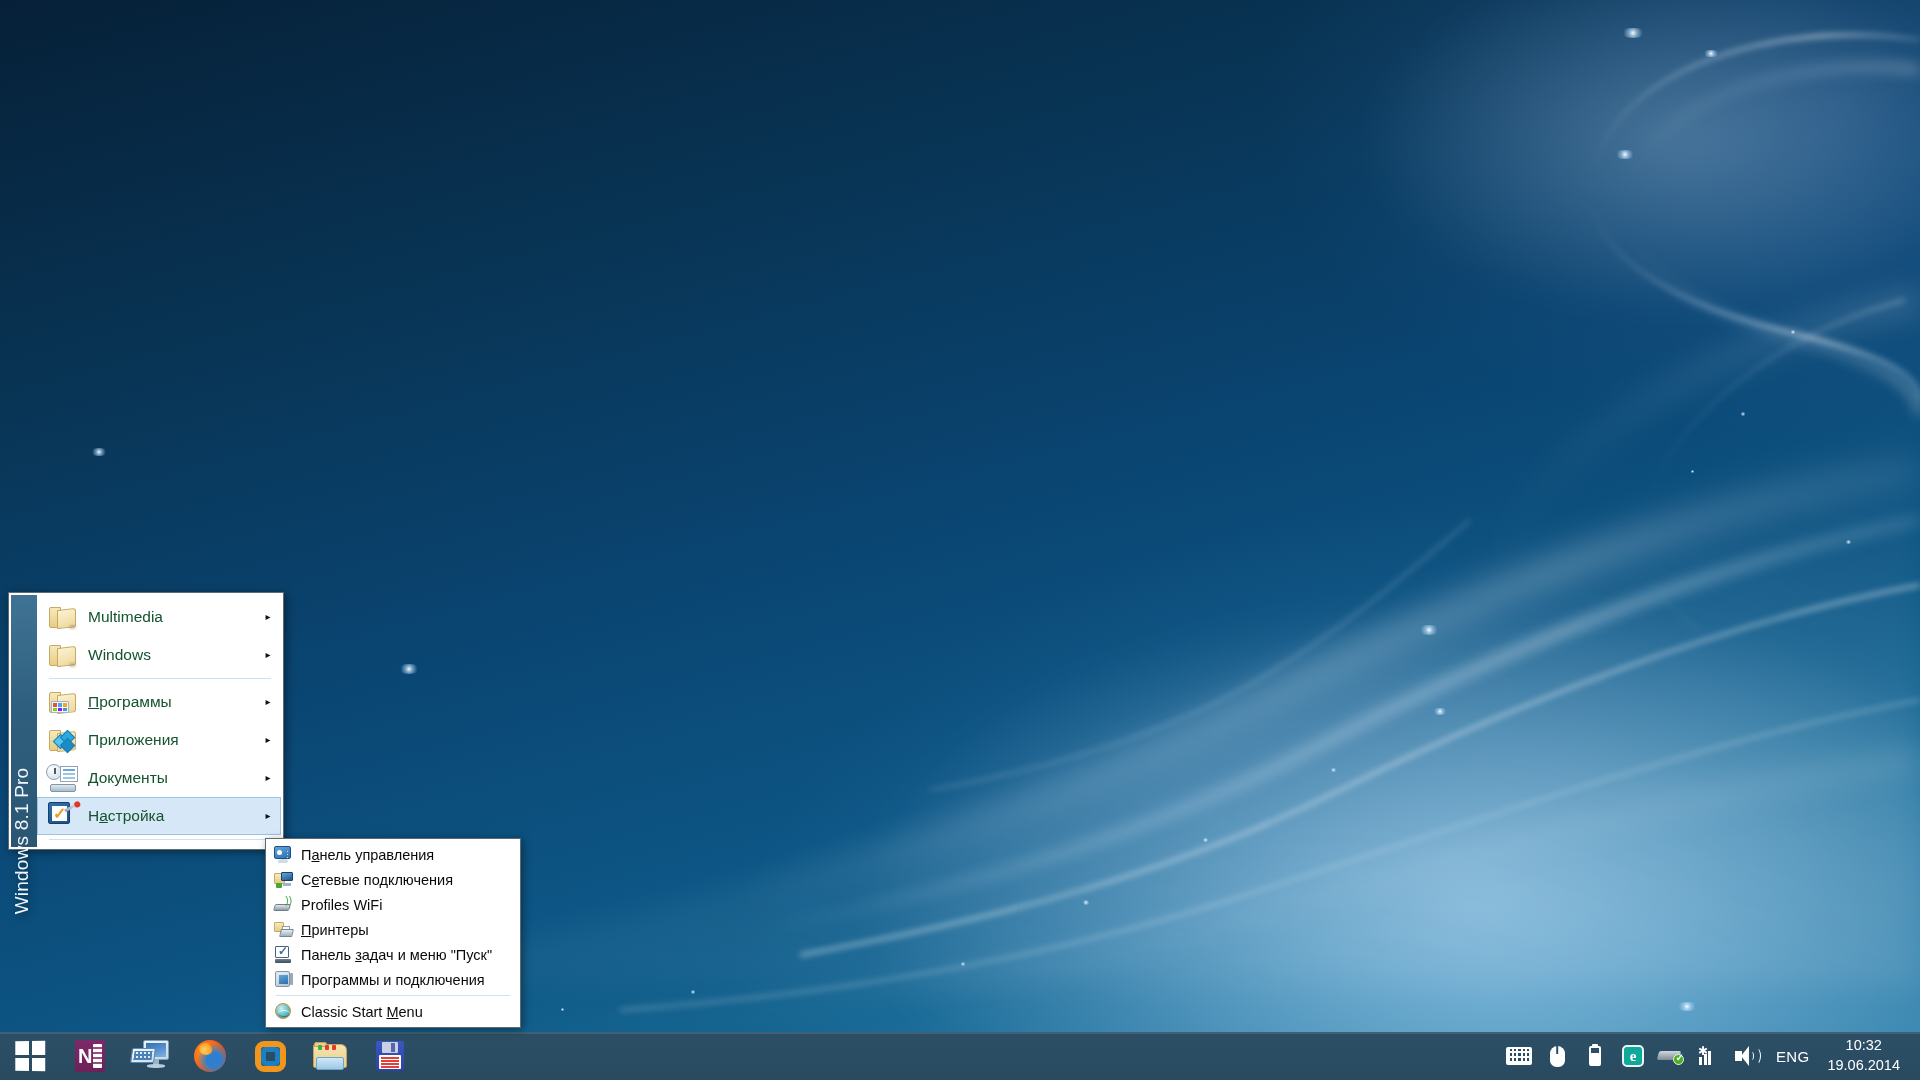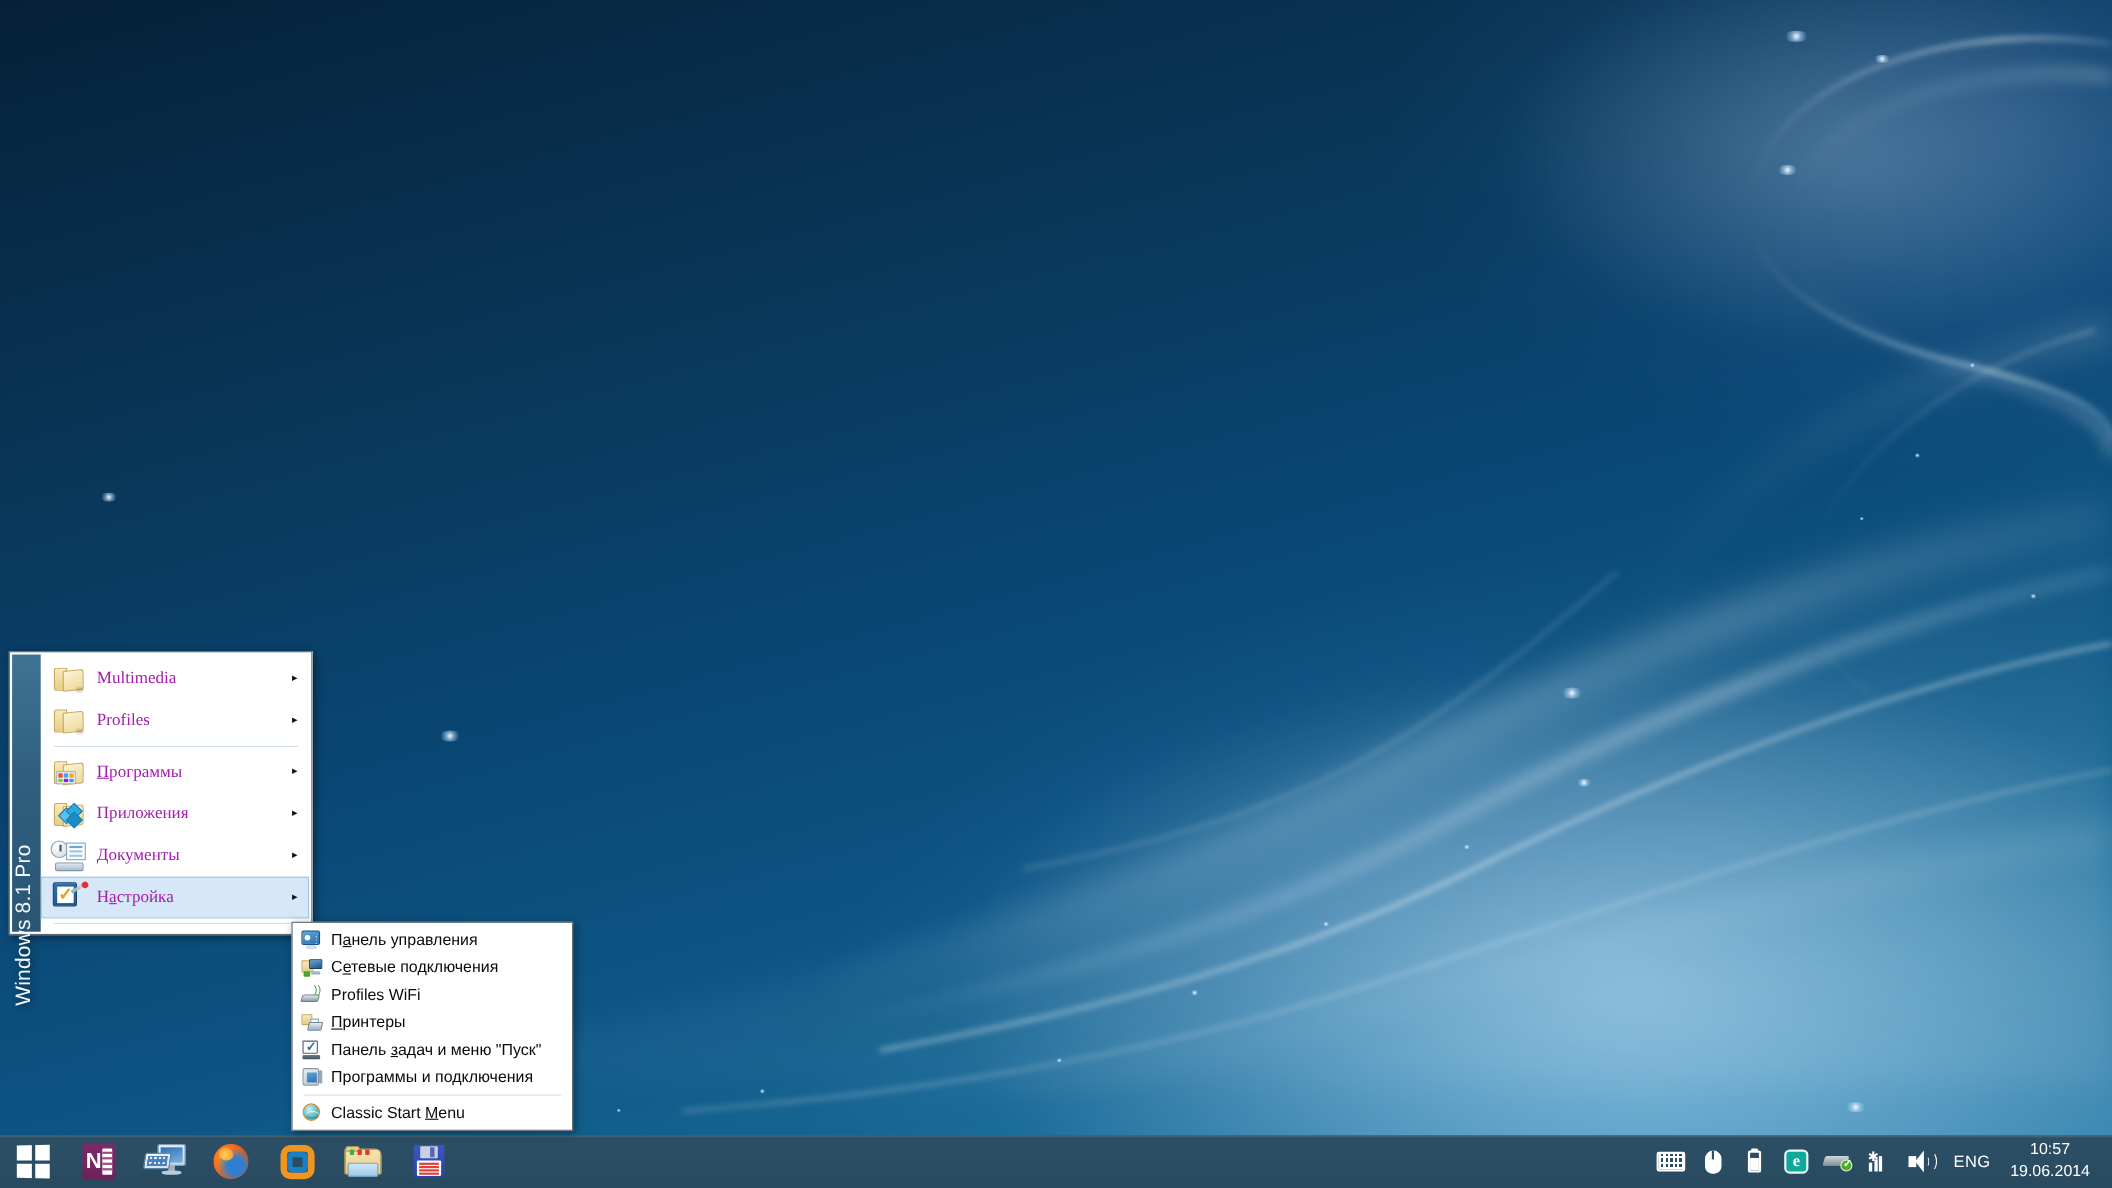--- a/index.html
+++ b/index.html
@@ -310,22 +310,22 @@
   .mi.selected{
     background:#d6e8f7;
     border:1px solid #9cc4e4;
   }
   .mi .mi-icon{
     width:32px; height:32px; flex:0 0 32px;
     display:flex; align-items:center; justify-content:center;
     margin-right:10px;
   }
   .mi .mi-label{
-    font-size:15.5px; color:#a21caf; flex:1;
-    font-family:Liberation Serif, serif;
+    font-size:15.5px; color:#14532d; flex:1;
+    font-family:Liberation Sans, sans-serif;
     white-space:nowrap;
   }
   .mi .mi-label u{ text-decoration: underline; }
   .mi .mi-arrow{
     width:12px; text-align:center; color:#111; font-size:10px; line-height:1;
   }
   .mi-sep{
     height:1px; background:#cfe0ee; margin:4px 10px 4px 12px;
   }
 
@@ -670,21 +670,21 @@
         </div>
 
         <div class="mi">
           <span class="mi-icon">
             <span class="ic-folder">
                 <span class="b"></span>
                 <span class="f"></span>
                 <span class="sh"></span>
               </span>
           </span>
-          <span class="mi-label">Profiles</span>
+          <span class="mi-label">Windows</span>
           <span class="mi-arrow">▸</span>
         </div>
 
         <div class="mi-sep"></div>
 
         <div class="mi">
           <span class="mi-icon">
             <span class="ic-folder ic-folder-apps">
               <span class="b"></span>
                 <span class="f"></span>
@@ -921,19 +921,19 @@
       <div class="tray-btn">
         <span class="ico-volume">
           <span class="spk"></span>
             <span class="cone"></span>
             <span class="w1"></span>
             <span class="w2"></span>
         </span>
       </div>
       <div id="tray-lang">ENG</div>
       <div id="tray-clock">
-        <div>10:57</div>
+        <div>10:32</div>
         <div>19.06.2014</div>
       </div>
     </div>
   </div>
 
 </div>
 
 </body></html>

